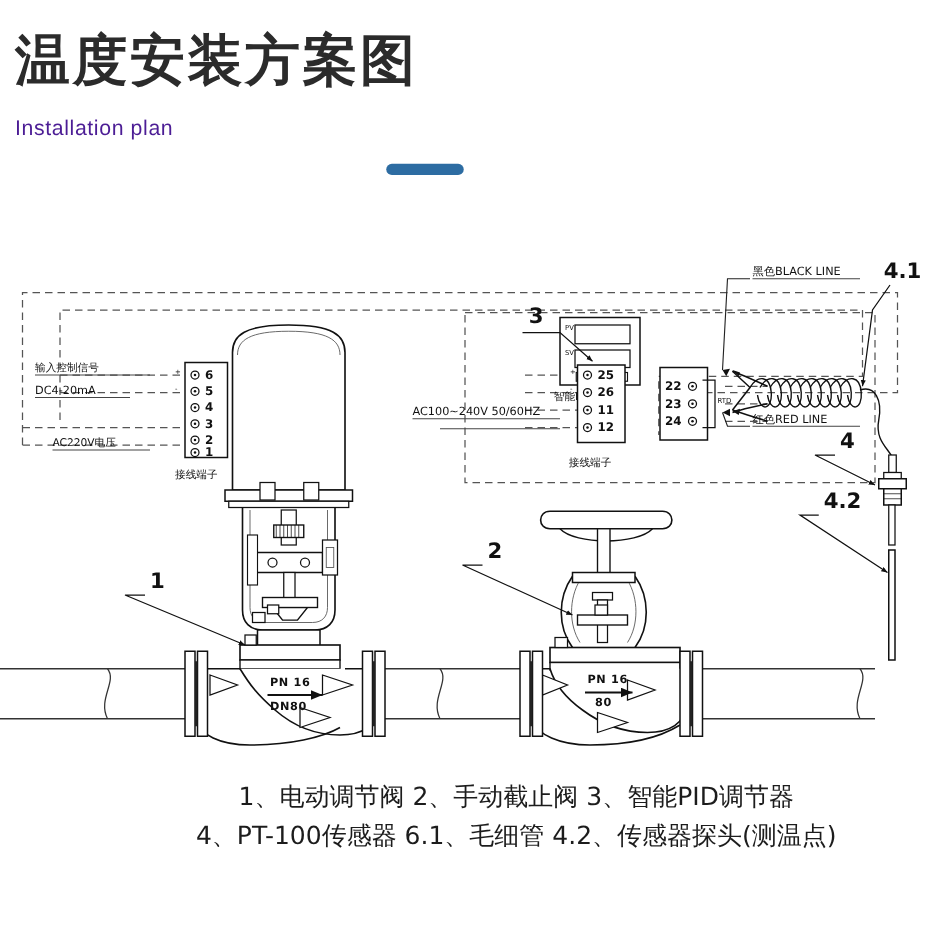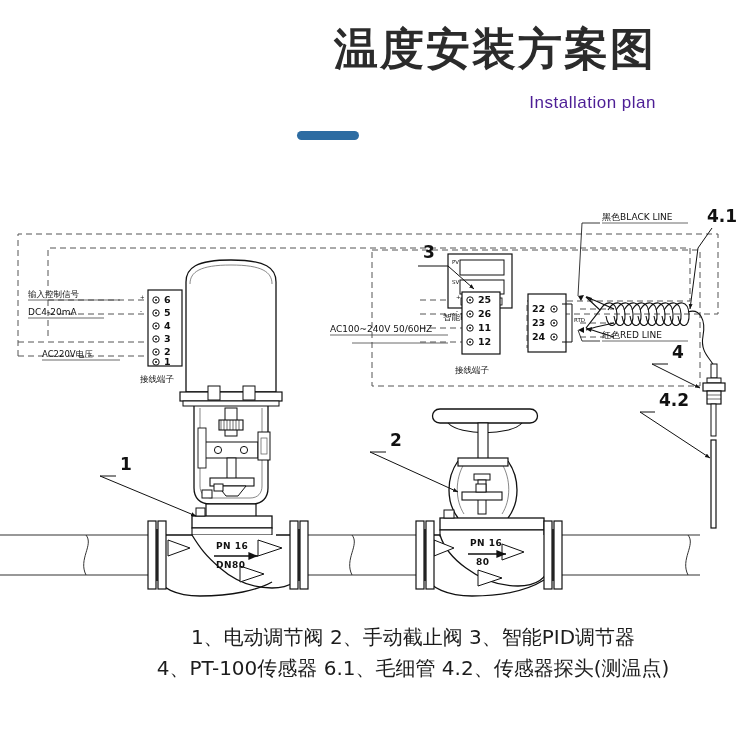--- a/index.html
+++ b/index.html
@@ -4,21 +4,21 @@
 <style>
   html,body{margin:0;padding:0;}
   body{
     width:750px;height:746px;background:#ffffff;
     font-family:"Liberation Sans","DejaVu Sans",sans-serif;
     color:#1a1a1a;overflow:hidden;position:relative;
   }
   #root{position:relative;width:750px;height:746px;}
 
   
-  .header{position:absolute;left:0;top:0;width:656px;text-align:right;}
+  .header{position:absolute;left:0;top:0;width:656px;text-align:left;padding-left:12px;}
   .title{
     margin:0;padding-top:24px;
     font-size:44px;font-weight:bold;letter-spacing:2px;
     color:#2b2b2b;line-height:1.15;
     font-family:"DejaVu Sans","Liberation Sans",sans-serif;
   }
   .subtitle{
     margin:0;padding-top:18px;
     font-size:17px;font-weight:400;color:#4c1d95;letter-spacing:.5px;
   }

